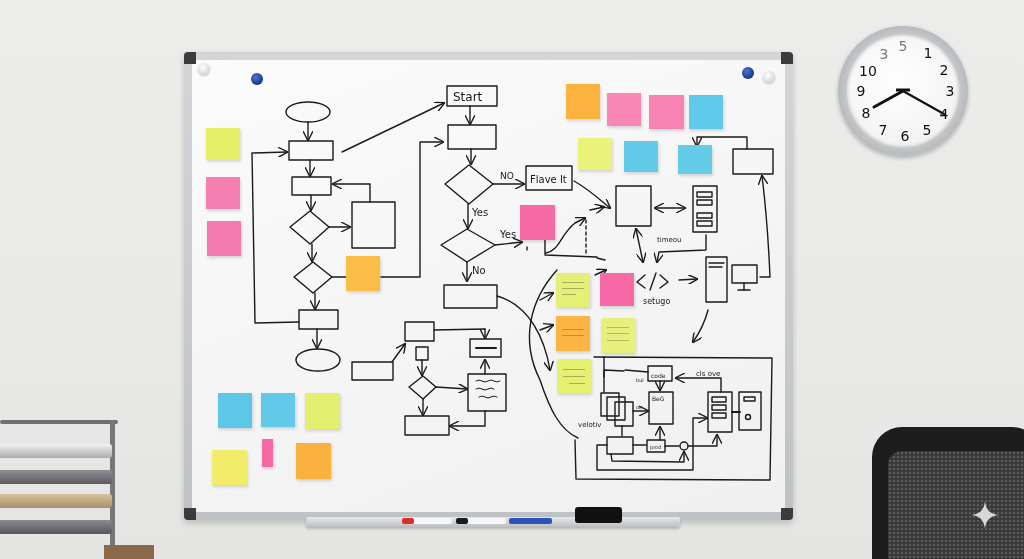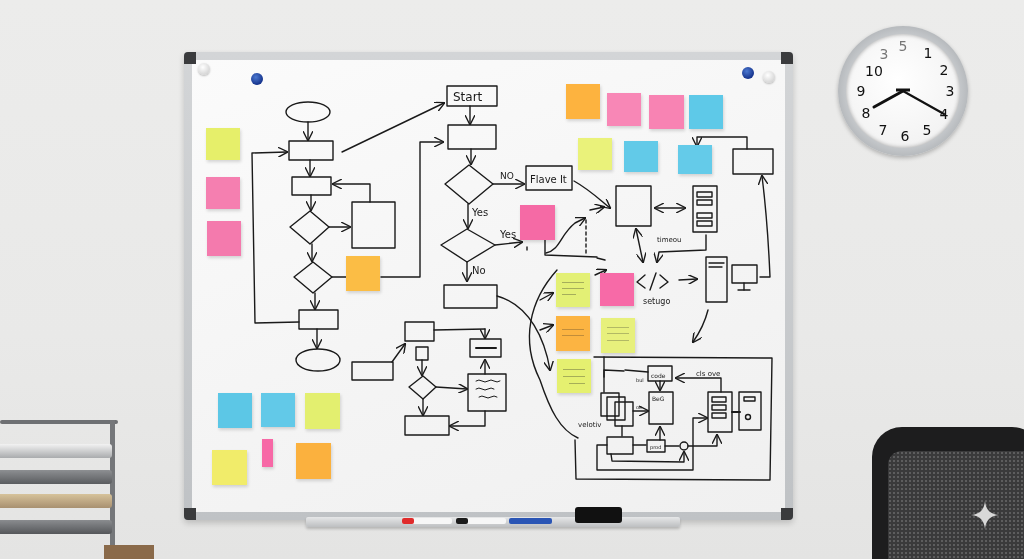--- a/index.html
+++ b/index.html
@@ -304,21 +304,21 @@
     <span class="clock-num" style="left:57px;top:12px;color:#777;">5</span>
     <span class="clock-num" style="left:82px;top:19px;">1</span>
     <span class="clock-num" style="left:98px;top:36px;">2</span>
     <span class="clock-num" style="left:104px;top:57px;">3</span>
     <span class="clock-num" style="left:98px;top:80px;">4</span>
     <span class="clock-num" style="left:81px;top:96px;">5</span>
     <span class="clock-num" style="left:59px;top:102px;">6</span>
     <span class="clock-num" style="left:37px;top:96px;">7</span>
     <span class="clock-num" style="left:20px;top:79px;">8</span>
     <span class="clock-num" style="left:15px;top:57px;">9</span>
-    <span class="clock-num" style="left:28px;top:37px;">10</span>
+    <span class="clock-num" style="left:22px;top:37px;">10</span>
     <span class="clock-num" style="left:38px;top:20px;color:#777;">3</span>
     <svg width="114" height="114" style="position:absolute;left:0;top:0;">
       <line x1="57" y1="57" x2="28" y2="73" stroke="#111" stroke-width="3" stroke-linecap="round"></line>
       <line x1="57" y1="57" x2="98" y2="80" stroke="#111" stroke-width="2.2" stroke-linecap="round"></line>
       <line x1="50" y1="56" x2="64" y2="56" stroke="#111" stroke-width="3"></line>
     </svg>
   </div>
 </div>
 
 <div class="chair">

